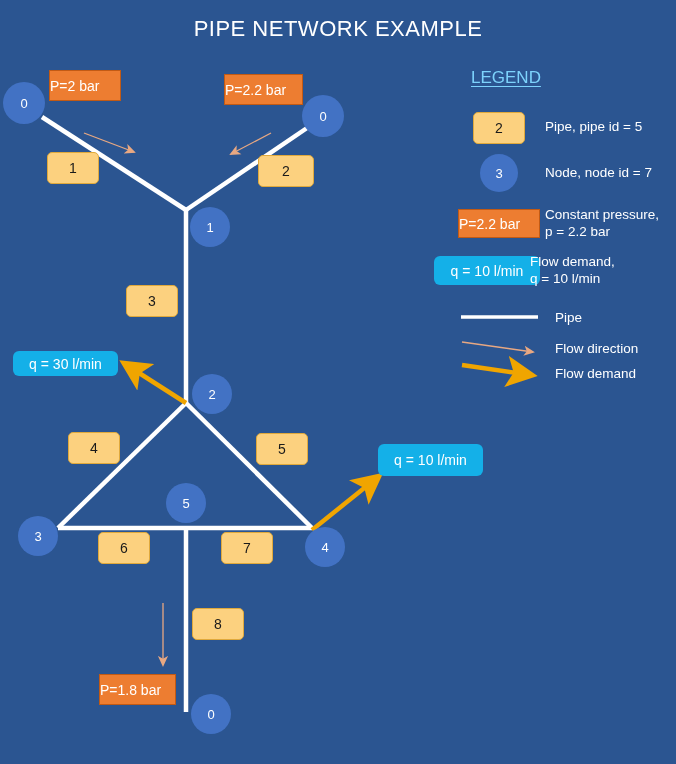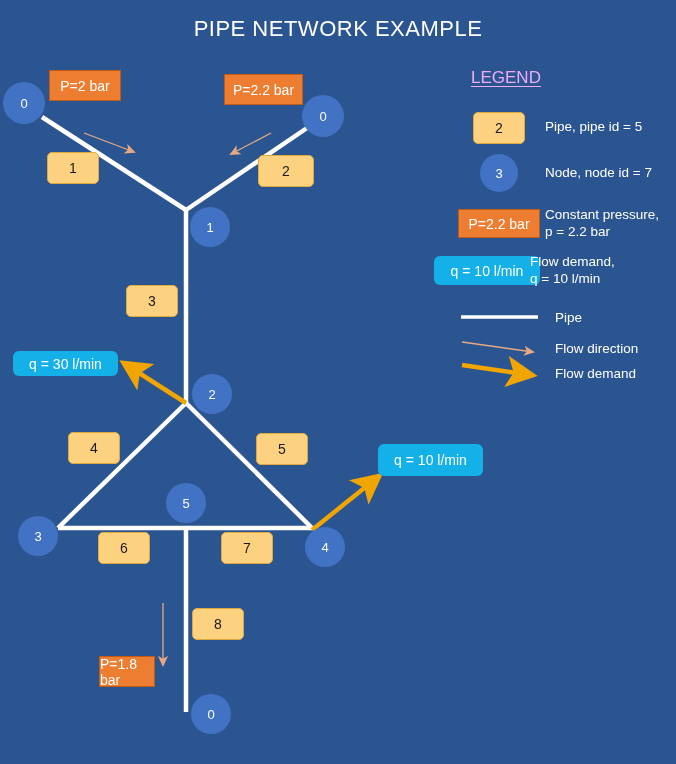--- a/index.html
+++ b/index.html
@@ -64,38 +64,38 @@
     font-size: 14px;
     box-sizing: border-box;
   }
   .pressure-box {
     position: absolute;
     background: #ed7d31;
     border: 1.5px solid #c25a14;
     color: #ffffff;
     display: flex;
     align-items: center;
+    justify-content: flex-start;
+    font-size: 14px;
+    box-sizing: border-box;
+  }
+  .flow-box {
+    position: absolute;
+    background: #14b0e8;
+    border-radius: 6px;
+    color: #ffffff;
+    display: flex;
+    align-items: center;
     justify-content: center;
     font-size: 14px;
     box-sizing: border-box;
   }
-  .flow-box {
-    position: absolute;
-    background: #14b0e8;
-    border-radius: 6px;
-    color: #ffffff;
-    display: flex;
-    align-items: center;
-    justify-content: center;
-    font-size: 14px;
-    box-sizing: border-box;
-  }
   .legend-title {
     position: absolute;
-    color: #f0abfc;
+    color: #7dd3fc;
     font-size: 17px;
     text-decoration: underline;
     text-underline-offset: 3px;
   }
   .legend-text {
     position: absolute;
     color: #ffffff;
     font-size: 13.5px;
     line-height: 17px;
     white-space: pre-line;
@@ -189,21 +189,21 @@
         <span>8</span>
       </div>
     </div>
   <div id="pressure-group">
       <div class="pressure-box" style="left: 49px; top: 70px; width: 72px; height: 31px;">
         <span>P=2 bar</span>
       </div>
       <div class="pressure-box" style="left: 224px; top: 74px; width: 79px; height: 31px;">
         <span>P=2.2 bar</span>
       </div>
-      <div class="pressure-box" style="left: 99px; top: 656px; width: 56px; height: 31px;">
+      <div class="pressure-box" style="left: 99px; top: 674px; width: 77px; height: 31px;">
         <span>P=1.8 bar</span>
       </div>
     </div>
   <div id="flow-group">
       <div class="flow-box" style="left: 13px; top: 351px; width: 105px; height: 25px;">
         <span>q = 30 l/min</span>
       </div>
       <div class="flow-box" style="left: 378px; top: 444px; width: 105px; height: 32px;">
         <span>q = 10 l/min</span>
       </div>

